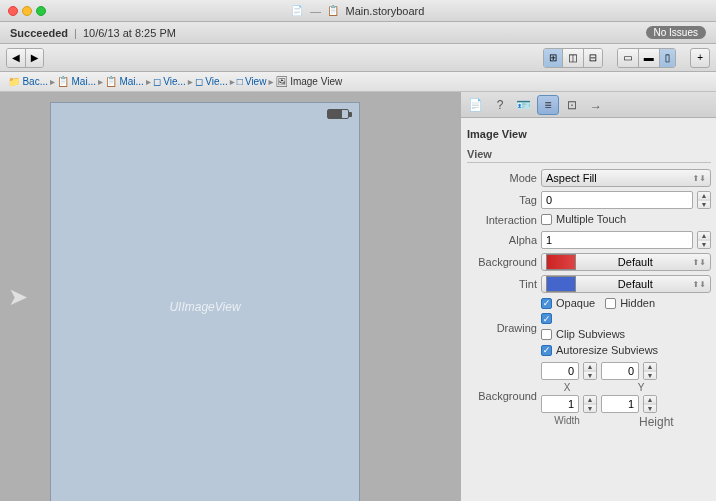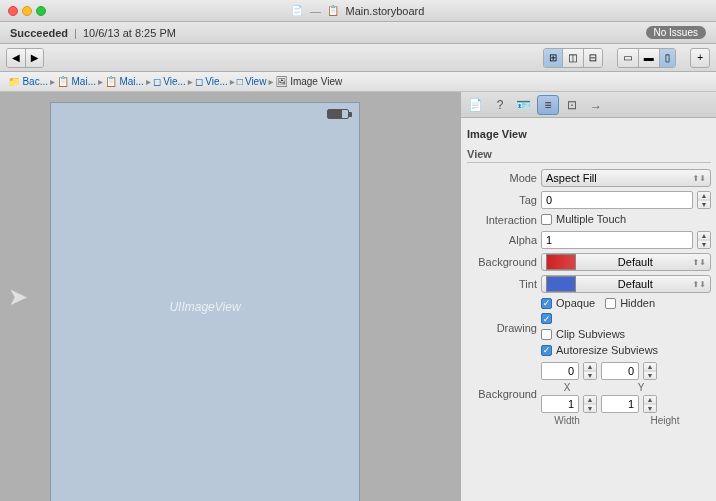--- a/index.html
+++ b/index.html
@@ -591,21 +591,21 @@
             </div>
             <input class="number-field" type="text" value="1" style="">
             <div class="stepper">
               <div class="stepper-up">▲</div>
               <div class="stepper-down">▼</div>
             </div>
           </div>
           <div style="display:flex; gap:16px;">
             <span style="width:52px; text-align:center; font-size:10px; color:#666;">Width</span>
             <span style="width:14px;"></span>
-            <span style="width:52px; text-align:center; font-size:10px; color:#666;">Height</span>
+            <span style="width:52px; text-align:left; font-size:12px; color:#666;">Height</span>
           </div>
         </div>
       </div>
 
     </div>
   </div>
 
 </div>
 
 </body></html>

